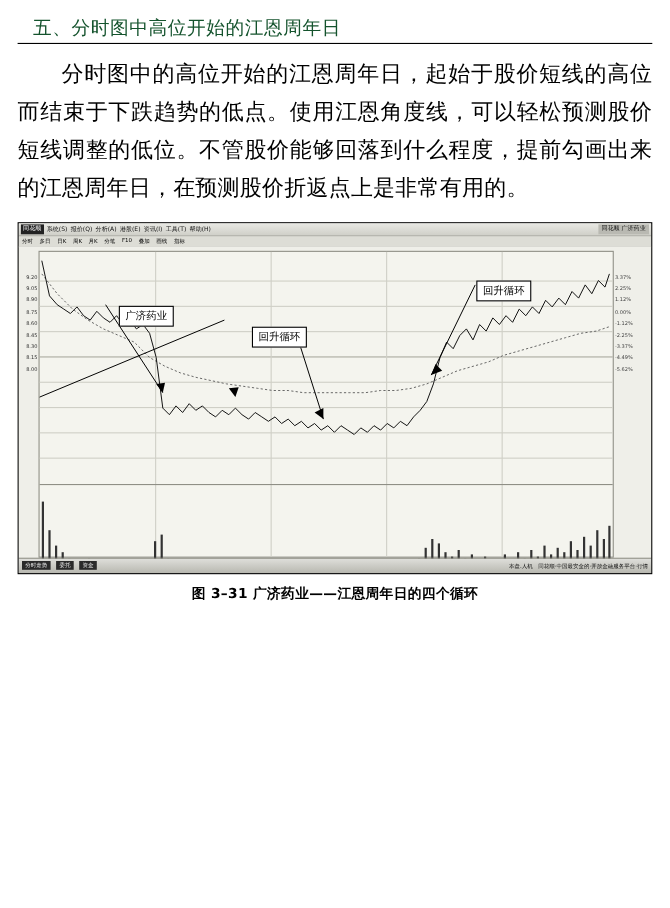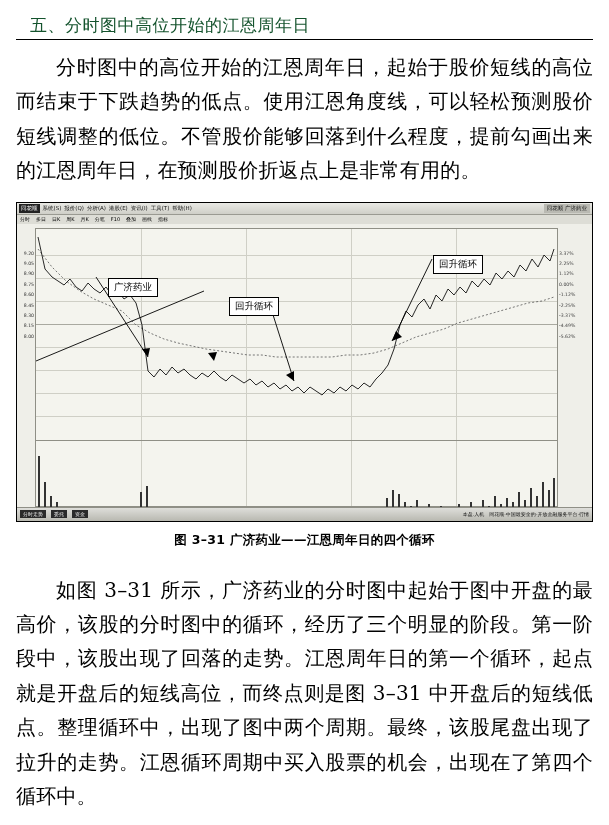--- a/index.html
+++ b/index.html
@@ -413,15 +413,14 @@
         <span class="dark">资金</span>
         <span class="spacer"></span>
         <span>本盘.人机</span>
         <span>同花顺·中国最安全的·开放金融服务平台·行情</span>
       </div>
     </div>
 
     <div class="figure-caption">图 3–31   广济药业——江恩周年日的四个循环</div>
   </div>
 
-  <p class="body-text">如图 3–31 所示，广济药业的分时图中起始于图中开盘的最高价，该股的分时图中的循环，经历了三个明显的阶段。第一阶段中，该股出现了回落的走势。江恩周年日的第一个循环，起点就是开盘后的短线高位，而终点则是图 3–31 中开盘后的短线低点。整理循环中，出现了图中两个周期。最终，该股尾盘出现了拉升的走势。江恩循环周期中买入股票的机会，出现在了第四个循环中。</p>
 
 </div>
 
 </body></html>

